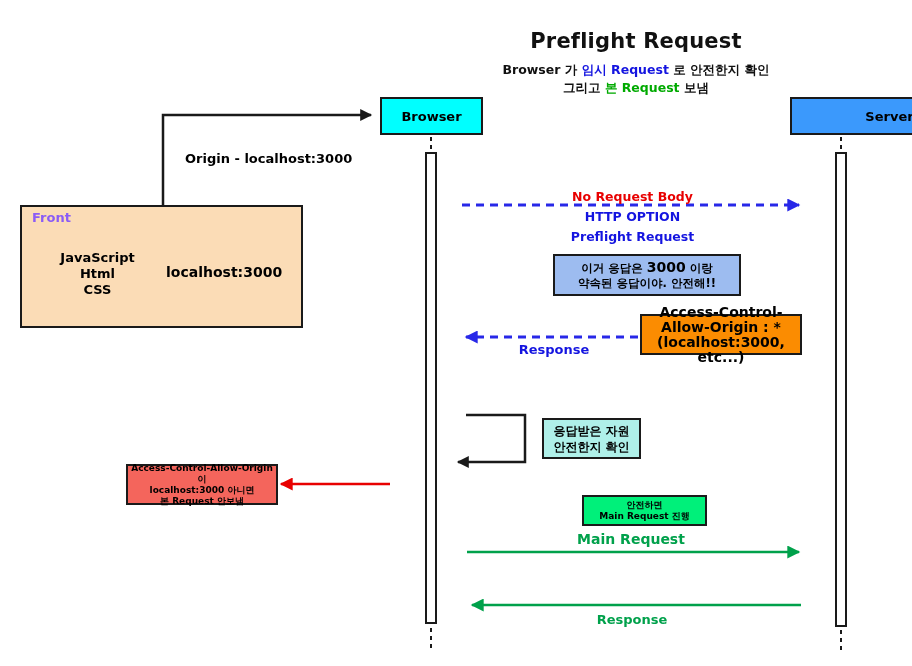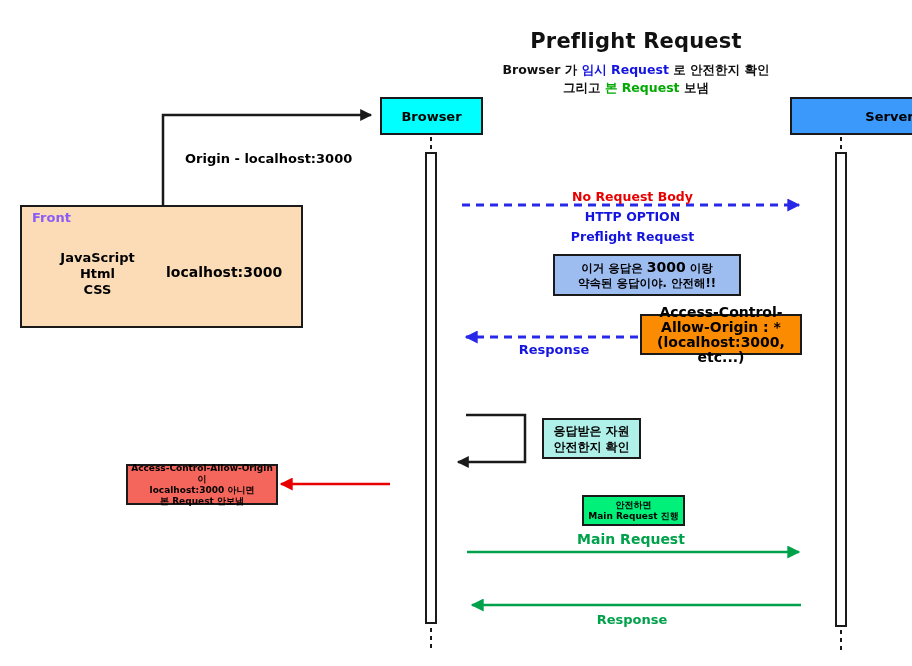--- a/index.html
+++ b/index.html
@@ -42,21 +42,21 @@
   .pf-blue{color:#1414e0;}
   .response-blue{left:504px;top:342px;width:100px;font-size:13px;color:#1414e0;}
 
   
   .note{border:2px solid #1a1a1a;box-sizing:border-box;display:flex;flex-direction:column;align-items:center;justify-content:center;color:#000;}
   .promise-note{left:553px;top:254px;width:188px;height:42px;background:#9dbcf0;font-size:11.5px;line-height:15px;}
   .promise-note .em{font-size:14px;}
   .acao-note{left:640px;top:314px;width:162px;height:41px;background:#fb8c01;font-size:14px;line-height:15px;}
   .check-note{left:542px;top:418px;width:99px;height:41px;background:#aff0e9;font-size:12px;line-height:16px;}
   .deny-note{left:110px;top:464px;width:152px;height:41px;background:#f4655c;font-size:9px;line-height:11px;margin-left:16px;}
-  .allow-note{left:582px;top:495px;width:103px;height:31px;background:#00f07a;font-size:9px;line-height:11px;}
+  .allow-note{left:582px;top:495px;width:125px;height:31px;background:#00f07a;font-size:9px;line-height:11px;}
 
   .main-request-label{left:556px;top:531px;width:150px;font-size:14px;color:#00a14b;}
   .response-green{left:557px;top:612px;width:150px;font-size:13px;color:#00a14b;}
 </style>
 </head>
 <body>
 
 <div class="canvas">
 
   <svg class="overlay" viewBox="0 0 912 666">

